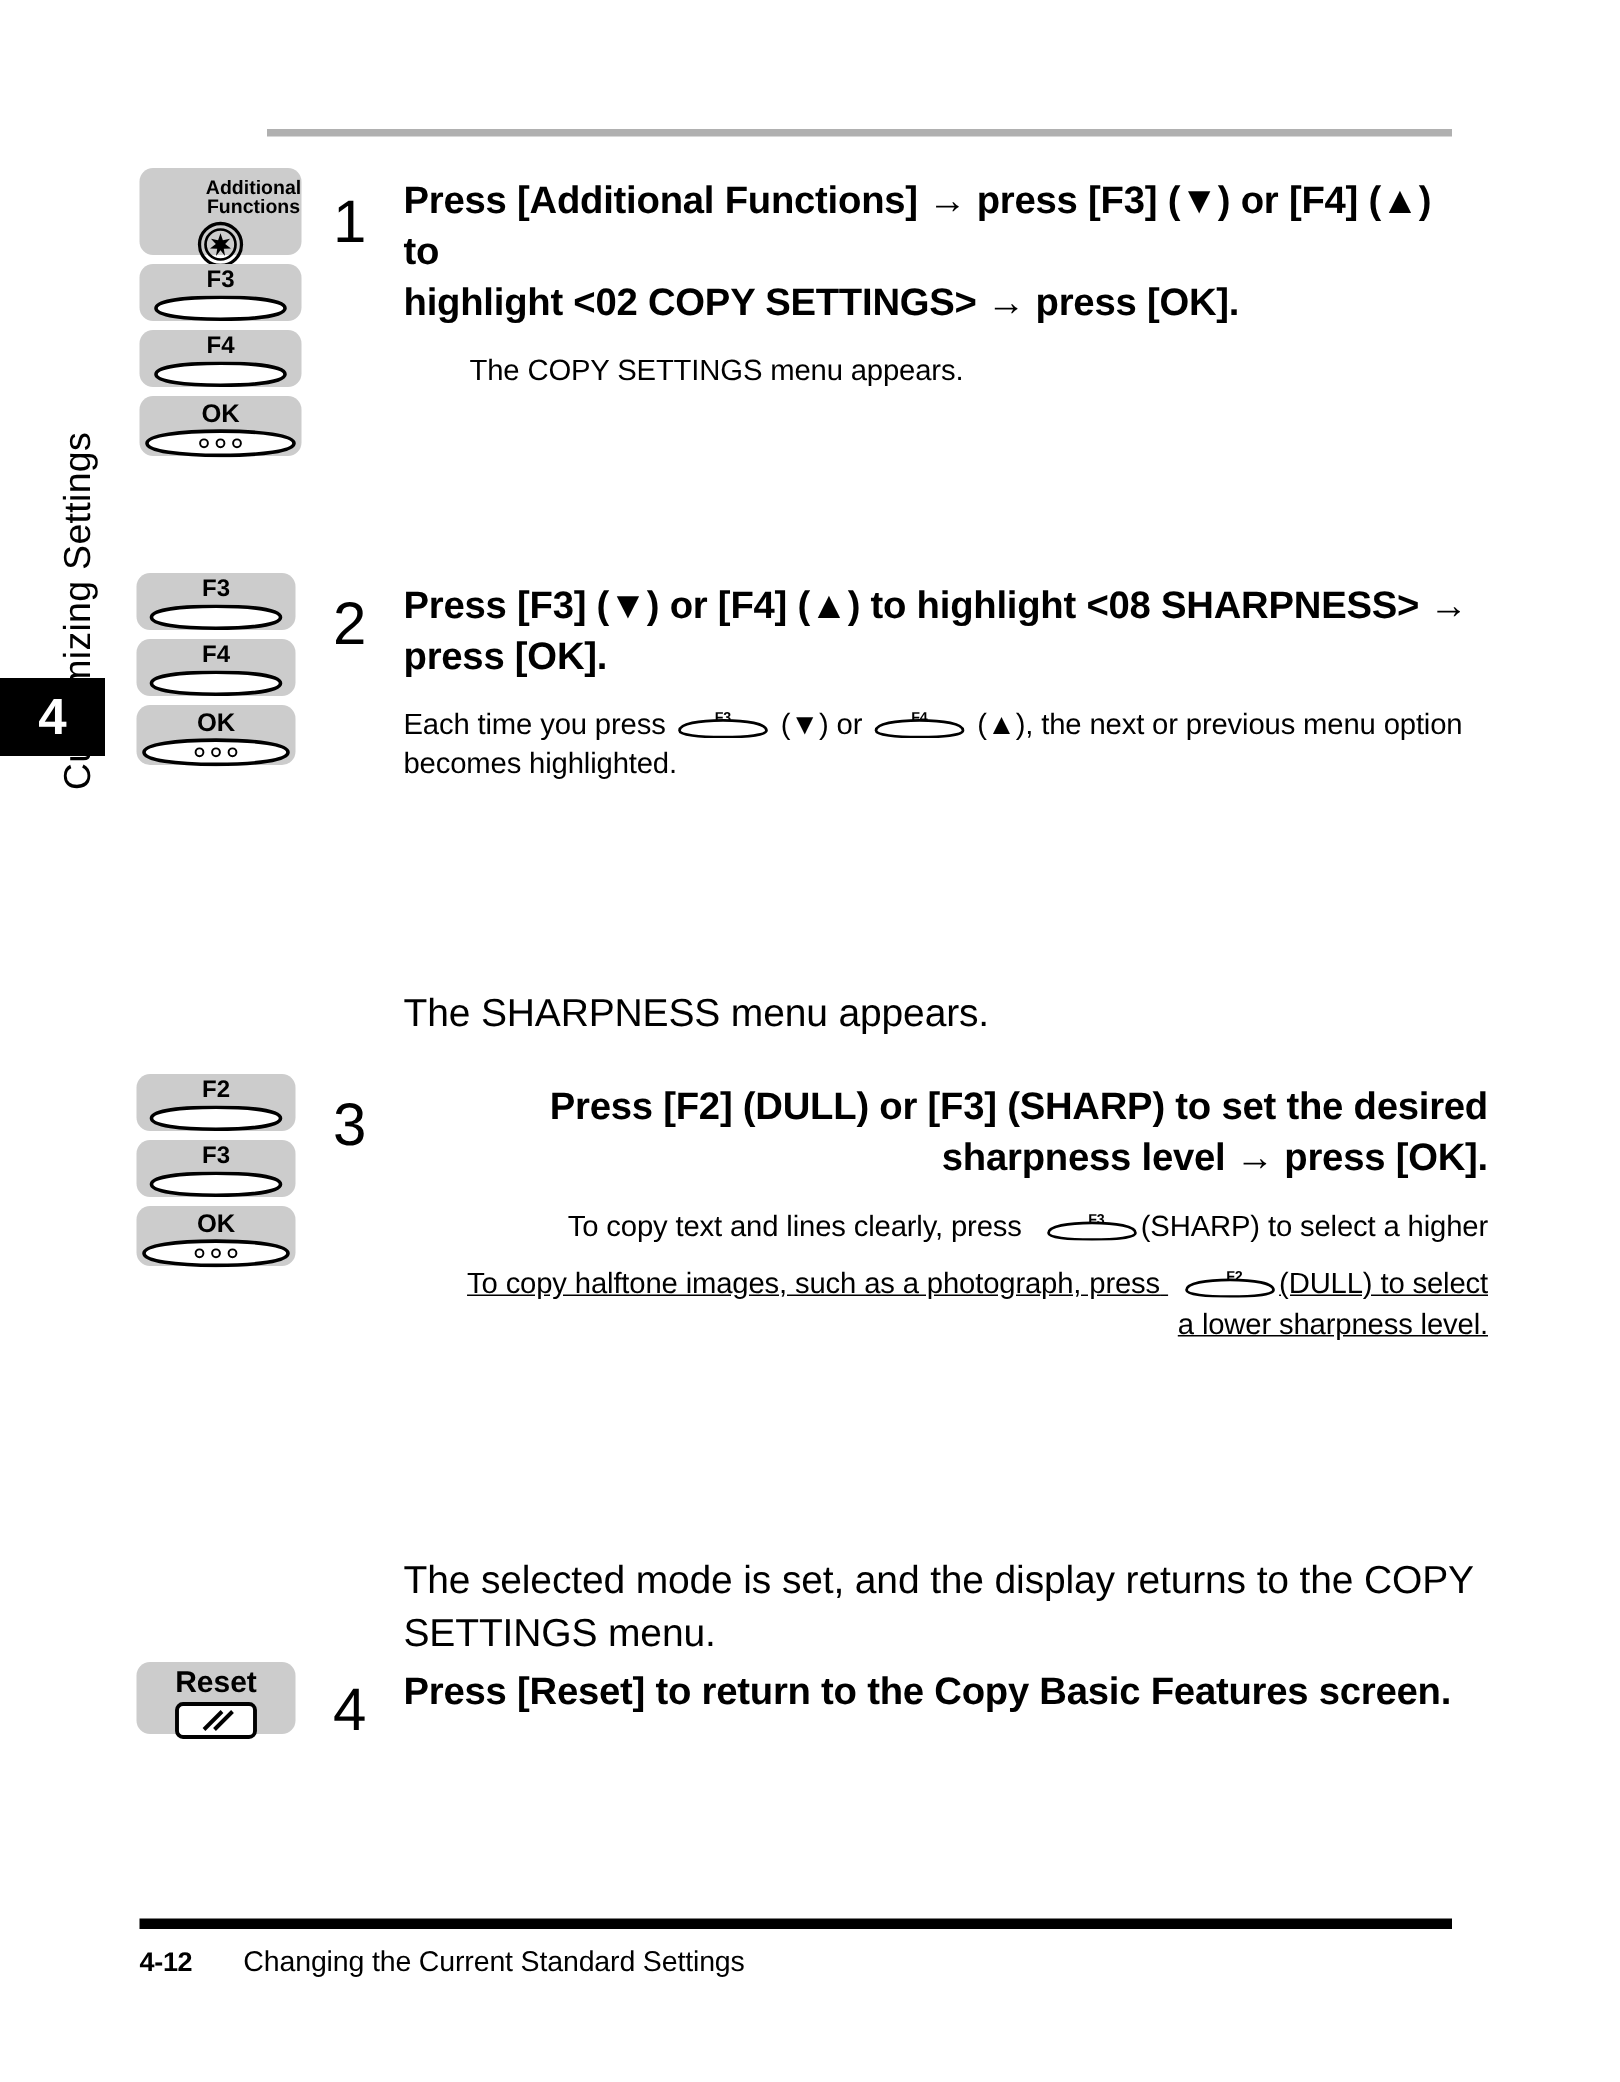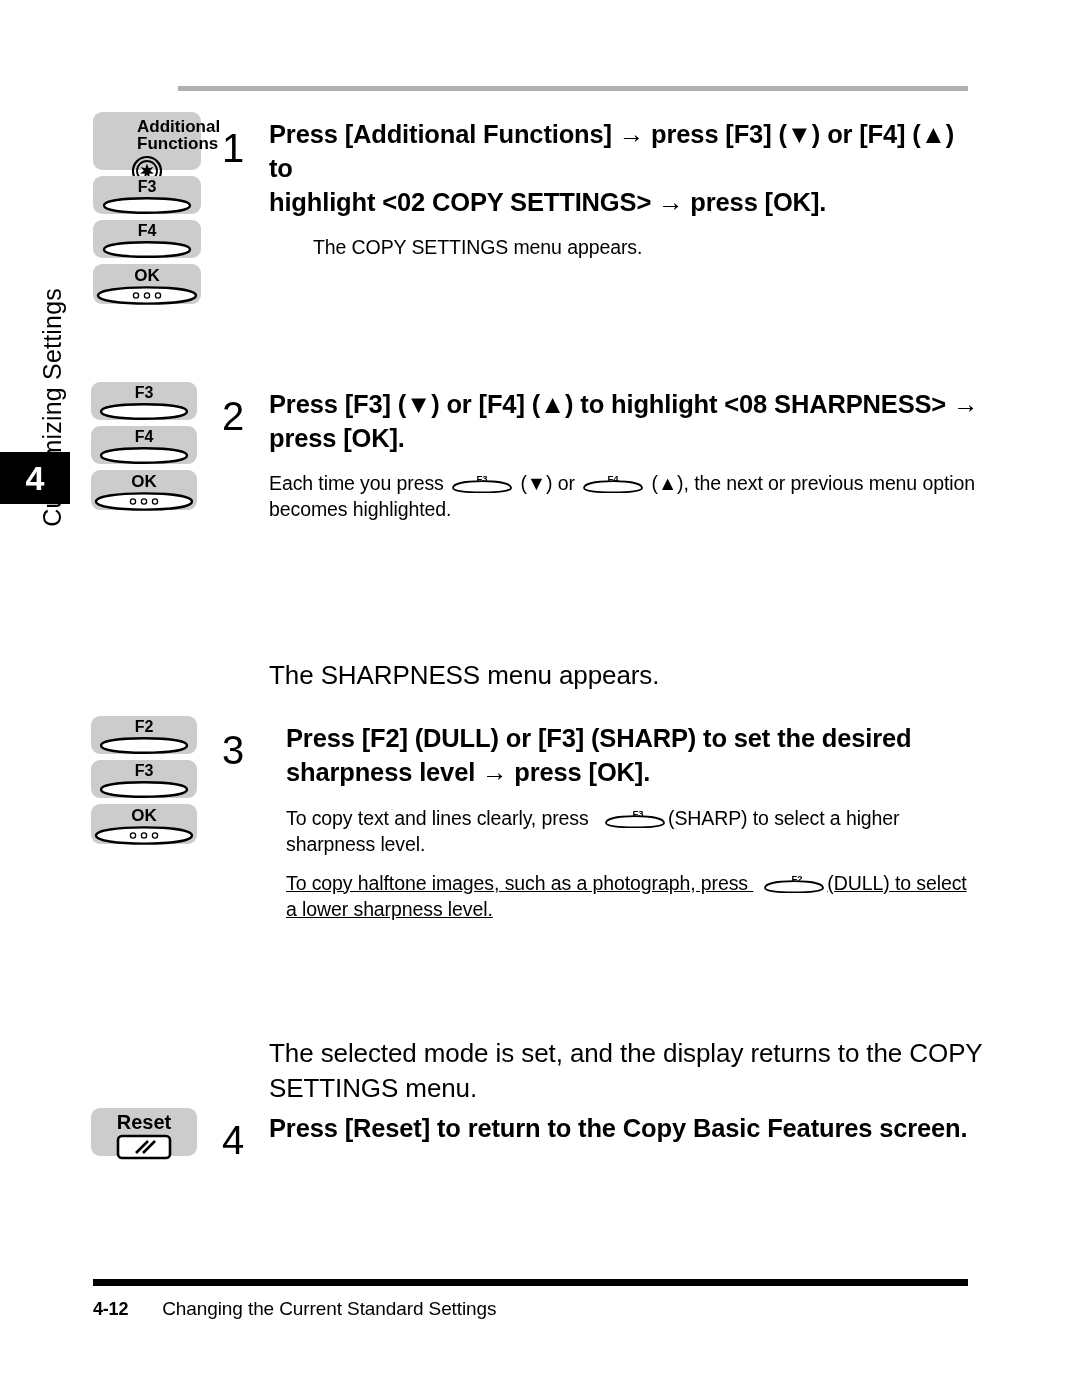--- a/index.html
+++ b/index.html
@@ -156,21 +156,21 @@
 <div class="chapter-tab">
   <span>4</span>
 </div>
 <div class="chapter-vtext">Customizing Settings</div>
 
 <div class="top-rule"></div>
 
 <div class="keystack" style="left:93px; top:112px; width:108px;">
 
   <div class="keycap" style="width:108px; height:58px; padding-top:6px;">
-    <div class="cap-label" style="font-size:17px;padding-left:44px;">Additional Functions</div>
+    <div class="cap-label" style="font-size:13px;padding-left:44px;">Additional Functions</div>
     <div style="display:flex;justify-content:center;margin-top:3px;">
       <span>
         <svg width="32" height="32" viewBox="0 0 32 32">
           <circle cx="16" cy="16" r="14" fill="none" stroke="#000" stroke-width="2.2"></circle>
           <circle cx="16" cy="16" r="10" fill="none" stroke="#000" stroke-width="1.8"></circle>
           <path d="M16 8.5 L17.6 13.2 L22.4 12.1 L19.1 15.7 L23 18.6 L18.2 18.8 L19 23.6 L16 19.8 L13 23.6 L13.8 18.8 L9 18.6 L12.9 15.7 L9.6 12.1 L14.4 13.2 Z" fill="#000"></path>
         </svg>
       </span>
     </div>
   </div>
@@ -306,36 +306,35 @@
         <circle cx="39" cy="9.5" r="2.6" fill="none" stroke="#000" stroke-width="1.3"></circle>
         <circle cx="50" cy="9.5" r="2.6" fill="none" stroke="#000" stroke-width="1.3"></circle>
         <circle cx="61" cy="9.5" r="2.6" fill="none" stroke="#000" stroke-width="1.3"></circle>
       </svg>
     </div>
   </div>
 </div>
 
 <div class="step" style="left:222px; top:722px; width:770px;">
   <div class="step-num" style="left:0; top:8px;">3</div>
-  <div style="margin-left:64px;">
+  <div style="margin-left:26px;text-align:right;">
     <div class="step-head">
       <div>Press [F2] (DULL) or [F3] (SHARP) to set the desired</div>
       <div>sharpness level → press [OK].</div>
     </div>
     <div class="step-body" style="margin-top:15px;">
       <div>
         <span>To copy text and lines clearly, press</span>
         <span class="inline-key" style="width:62px;height:20px;margin-left:10px;">
           <svg width="62" height="20" viewBox="0 0 62 20">
             <text x="34" y="9" font-family="Liberation Sans, sans-serif" font-size="9.5" font-weight="bold" text-anchor="middle" fill="#000">F3</text>
             <path d="M2 15 C2 10.5 15 8.2 31 8.2 C47 8.2 60 10.5 60 15 C60 18 47 19.4 31 19.4 C15 19.4 2 18 2 15 Z" fill="#ffffff" stroke="#000" stroke-width="1.8"></path>
           </svg>
         </span><span>(SHARP) to select a higher</span>
       </div>
-      <div>sharpness level.</div>
     </div>
     <div class="step-body" style="margin-top:12px;text-decoration:underline;">
       <div>
         <span>To copy halftone images, such as a photograph, press</span>
         <span class="inline-key" style="width:62px;height:20px;margin-left:10px;">
           <svg width="62" height="20" viewBox="0 0 62 20">
             <text x="34" y="9" font-family="Liberation Sans, sans-serif" font-size="9.5" font-weight="bold" text-anchor="middle" fill="#000">F2</text>
             <path d="M2 15 C2 10.5 15 8.2 31 8.2 C47 8.2 60 10.5 60 15 C60 18 47 19.4 31 19.4 C15 19.4 2 18 2 15 Z" fill="#ffffff" stroke="#000" stroke-width="1.8"></path>
           </svg>
         </span><span>(DULL) to select</span>

